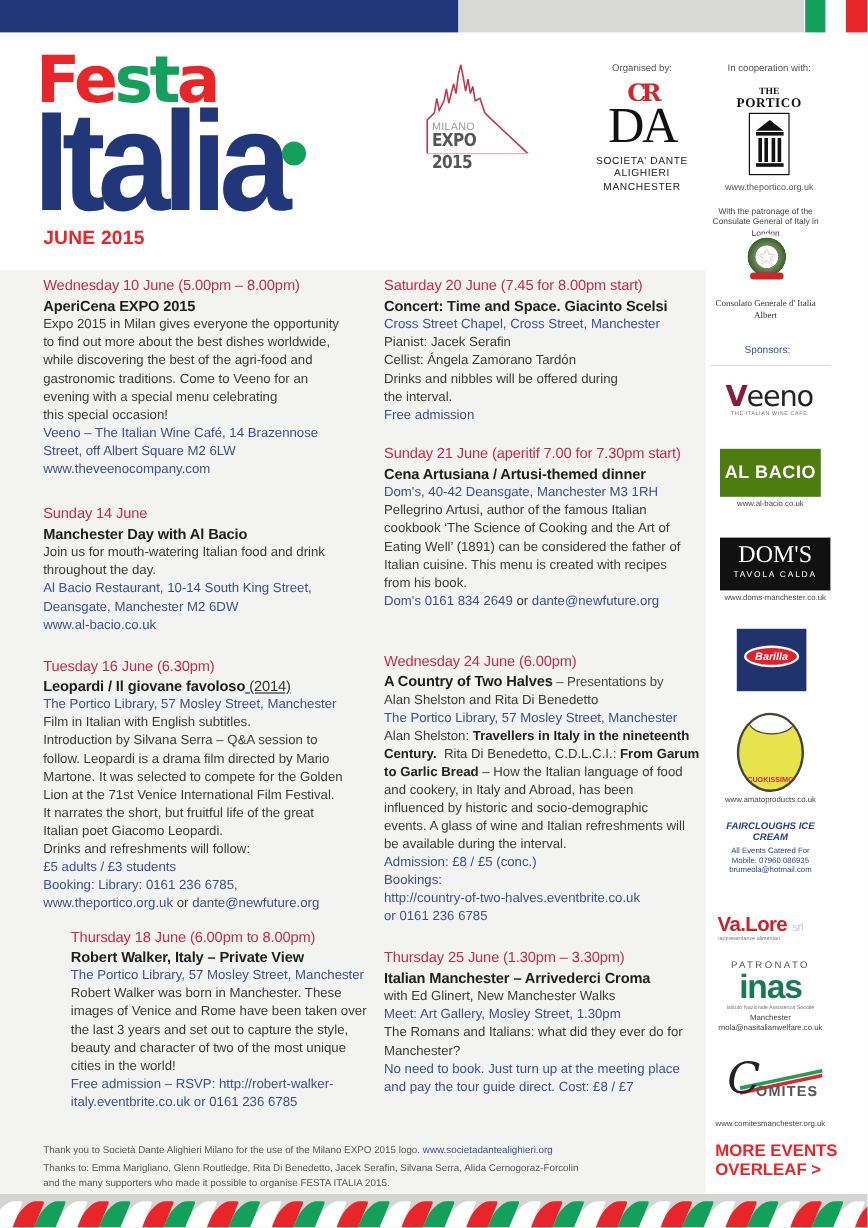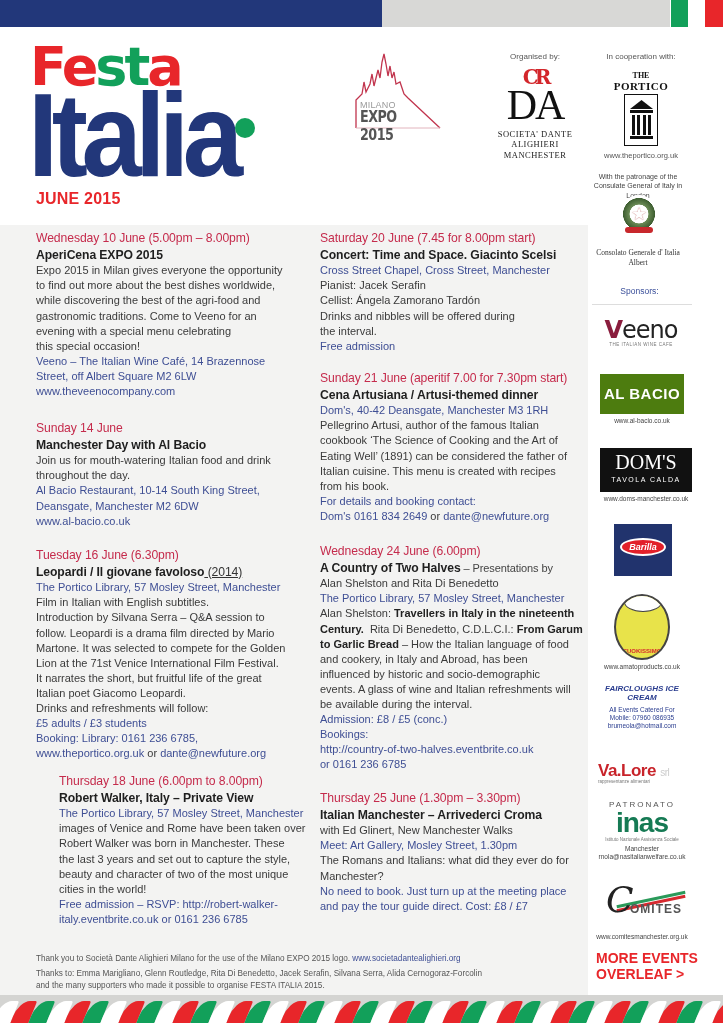--- a/index.html
+++ b/index.html
@@ -25,21 +25,21 @@
 
   
   .expo { position: absolute; left: 352px; top: 48px; width: 92px; height: 85px; }
   .expo .txt1 { position: absolute; left: 8px; top: 52px; font-size: 9px; color: #9a9a9a; letter-spacing: 0.2px; }
   .expo .txt2 { position: absolute; left: 8px; top: 60px; font-size: 15px; color: #555; font-family: "DejaVu Sans", sans-serif; letter-spacing: -0.6px; font-weight: bold; transform: scaleX(0.85); transform-origin: left; }
 
   .organised { position: absolute; left: 490px; top: 52px; width: 90px; text-align: center; }
   .organised .lbl { font-size: 8px; color: #555; }
   .organised .mark { font-family: "DejaVu Serif", serif; color: #d3262b; font-size: 20px; font-weight: bold; margin-top: 6px; line-height: 1; letter-spacing: -4px; }
   .organised .da { font-family: "Liberation Serif", serif; font-size: 42px; color: #111; line-height: 0.9; letter-spacing: -2px; }
-  .organised .name { font-family: Liberation Serif, serif; font-size: 8.5px; color: #222; line-height: 1.25; margin-top: 4px; letter-spacing: 0.5px; }
+  .organised .name { font-family: Liberation Sans, sans-serif; font-size: 8.5px; color: #222; line-height: 1.25; margin-top: 4px; letter-spacing: 0.5px; }
 
   .coop { position: absolute; left: 596px; top: 52px; width: 90px; text-align: center; }
   .coop .lbl { font-size: 8px; color: #555; }
   .coop .portico-the { font-family: "Liberation Serif", serif; font-size: 8px; font-weight: bold; margin-top: 10px; color: #111; }
   .coop .portico { font-family: "Liberation Serif", serif; font-size: 11px; font-weight: bold; color: #111; letter-spacing: 0.5px; }
   .coop .building { width: 34px; height: 52px; margin: 2px auto 0; border: 1.5px solid #111; position: relative; }
   .coop .url { font-size: 7.5px; color: #555; margin-top: 5px; }
 
   
   .sidebar { position: absolute; left: 588px; top: 170px; width: 135px; height: 820px; }
@@ -305,22 +305,22 @@
       <div class="bl ln">£5 adults / £3 students</div>
       <div class="bl ln">Booking: Library: 0161 236 6785,</div>
       <div class="ln"><span class="bl">www.theportico.org.uk</span><span class="tx"> or </span><span class="bl">dante@newfuture.org</span></div>
     </div>
 
     <div class="event" style="top:549px;margin-left:23px;">
       <div class="ev-date">Thursday 18 June (6.00pm to 8.00pm)</div>
       <div class="ev-title">Robert Walker, Italy – Private View</div>
       <div class="bl ln">The Portico Library, 57 Mosley Street, Manchester</div>
       <div class="tx">
+        <span class="ln">Robert Walker was born in Manchester. These</span>
         <span class="ln">images of Venice and Rome have been taken over</span>
-        <span class="ln">Robert Walker was born in Manchester. These</span>
         <span class="ln">the last 3 years and set out to capture the style,</span>
         <span class="ln">beauty and character of two of the most unique</span>
         <span class="ln">cities in the world!</span>
       </div>
       <div class="bl ln">Free admission – RSVP: http://robert-walker-</div>
       <div class="ln"><span class="bl">italy.eventbrite.co.uk</span><span class="bl"> or </span><span class="bl">0161 236 6785</span></div>
     </div>
   </div>
 
   <div class="col right">
@@ -342,21 +342,20 @@
       <div class="ev-date">Sunday 21 June (aperitif 7.00 for 7.30pm start)</div>
       <div class="ev-title">Cena Artusiana / Artusi-themed dinner</div>
       <div class="bl ln">Dom's, 40-42 Deansgate, Manchester M3 1RH</div>
       <div class="tx">
         <span class="ln">Pellegrino Artusi, author of the famous Italian</span>
         <span class="ln">cookbook ‘The Science of Cooking and the Art of</span>
         <span class="ln">Eating Well’ (1891) can be considered the father of</span>
         <span class="ln">Italian cuisine. This menu is created with recipes</span>
         <span class="ln">from his book.</span>
       </div>
-      <div class="bl ln">For details and booking contact:</div>
       <div class="ln"><span class="bl">Dom's 0161 834 2649</span><span class="tx"> or </span><span class="bl">dante@newfuture.org</span></div>
     </div>
 
     <div class="event" style="top:319px;">
       <div class="ev-date">Wednesday 24 June (6.00pm)</div>
       <div class="ev-title"><span>A Country of Two Halves</span><span class="small"> – Presentations by</span></div>
       <div class="tx ln">Alan Shelston and Rita Di Benedetto</div>
       <div class="bl ln">The Portico Library, 57 Mosley Street, Manchester</div>
       <div class="tx">
         <span class="ln"><span>Alan Shelston: </span><span class="b">Travellers in Italy in the nineteenth</span></span>

